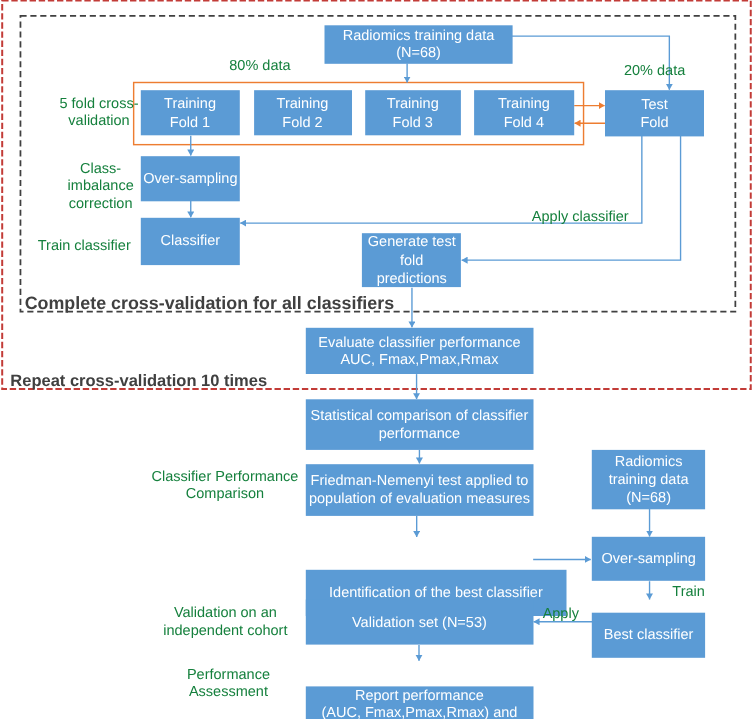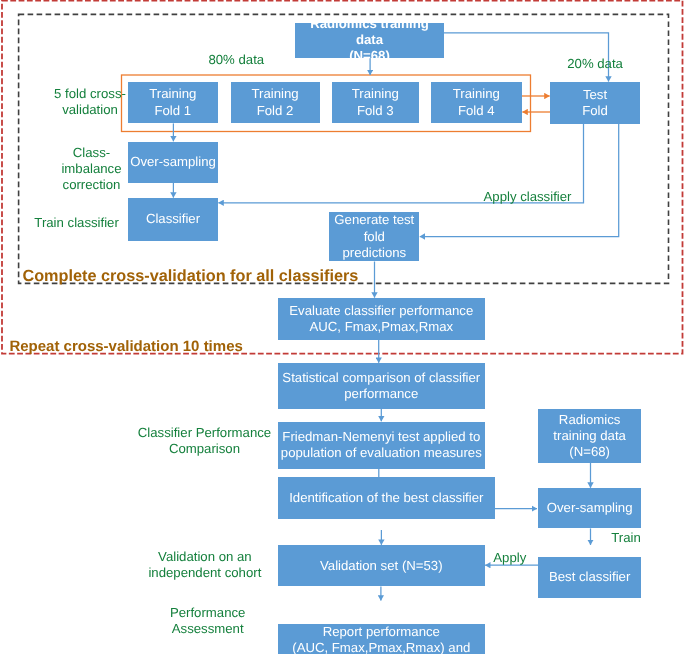--- a/index.html
+++ b/index.html
@@ -11,21 +11,21 @@
   #stage{position:relative;width:685px;height:654px;background:#fff;}
 
   .box{position:absolute;background:#5B9BD5;color:#ffffff;
        display:flex;align-items:center;justify-content:center;
        text-align:center;box-sizing:border-box;font-size:13.2px;
        line-height:16.2px;white-space:pre-line;z-index:3;}
 
   .lbl{position:absolute;color:#15803d;text-align:center;width:150px;
        font-size:13.2px;line-height:16px;white-space:pre-line;z-index:4;}
 
-  .sect{position:absolute;color:#a16207;font-weight:bold;
+  .sect{position:absolute;color:#404040;font-weight:bold;
         font-size:16px;white-space:nowrap;z-index:6;line-height:1;}
 
   svg.ov{position:absolute;left:0;top:0;width:685px;height:654px;
          overflow:visible;z-index:2;}
 </style>
 </head>
 <body>
 
 <div id="stage">
 
@@ -61,21 +61,21 @@
       <path d="M590.5,462.7 L590.5,487.7" marker-end="url(#ab)"></path>
       <path d="M590.5,528.4 L590.5,544.9" marker-end="url(#ab)"></path>
       <path d="M538.4,565.2 L485.1,565.2" marker-end="url(#ab)"></path>
     </g>
     <g fill="none" stroke="#ED7D31" stroke-width="1.3">
       <path d="M522,96 L549.6,96" marker-end="url(#ao)"></path>
       <path d="M550,112 L522.4,112" marker-end="url(#ao)"></path>
     </g>
   </svg>
 
-  <div class="box" style="left:295px;top:22.5px;width:149px;height:35.2px;font-weight:bold;">Radiomics training data
+  <div class="box" style="left:295px;top:22.5px;width:171px;height:35.2px;">Radiomics training data
 (N=68)</div>
 
   <div class="box" style="left:128px;top:82px;width:89.5px;height:41.4px;">Training
 Fold 1</div>
   <div class="box" style="left:230.5px;top:82px;width:89px;height:41.4px;">Training
 Fold 2</div>
   <div class="box" style="left:331.5px;top:82px;width:87.5px;height:41.4px;">Training
 Fold 3</div>
   <div class="box" style="left:430.5px;top:82px;width:91.5px;height:41.4px;">Training
 Fold 4</div>
@@ -87,21 +87,21 @@
   <div class="box" style="left:329.3px;top:211.9px;width:90px;height:49.6px;">Generate test
 fold
 predictions</div>
 
   <div class="box" style="left:277.8px;top:298px;width:207px;height:42.1px;">Evaluate classifier performance
 AUC, Fmax,Pmax,Rmax</div>
   <div class="box" style="left:277.8px;top:363.2px;width:207px;height:45.7px;">Statistical comparison of classifier
 performance</div>
   <div class="box" style="left:277.8px;top:421.7px;width:207px;height:47.4px;">Friedman-Nemenyi test applied to
 population of evaluation measures</div>
-  <div class="box" style="left:277.8px;top:477px;width:217px;height:41.5px;">Identification of the best classifier</div>
+  <div class="box" style="left:277.8px;top:518px;width:237px;height:41.5px;">Identification of the best classifier</div>
   <div class="box" style="left:277.8px;top:545.2px;width:207px;height:41.2px;">Validation set (N=53)</div>
   <div class="box" style="left:277.8px;top:601px;width:207px;height:48.5px;margin-top:23px;">Report performance
 (AUC, Fmax,Pmax,Rmax) and
 compare with benchmarks</div>
 
   <div class="box" style="left:538.4px;top:409.2px;width:102.5px;height:53.5px;">Radiomics
 training data
 (N=68)</div>
   <div class="box" style="left:538.4px;top:488.1px;width:102.5px;height:40.3px;">Over-sampling</div>
   <div class="box" style="left:538.4px;top:545.3px;width:102.5px;height:40.6px;margin-top:12px;">Best classifier</div>

